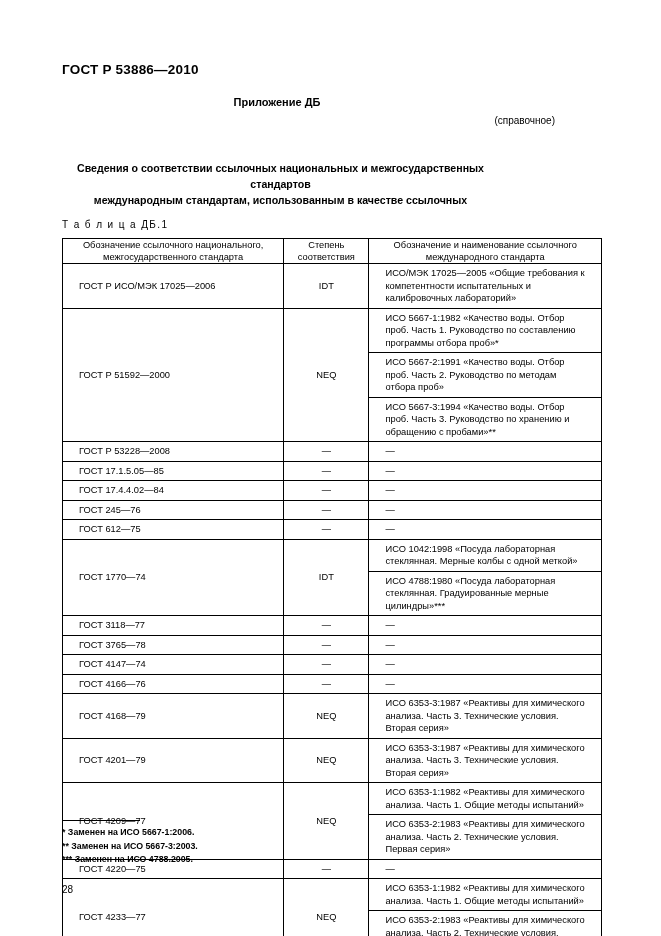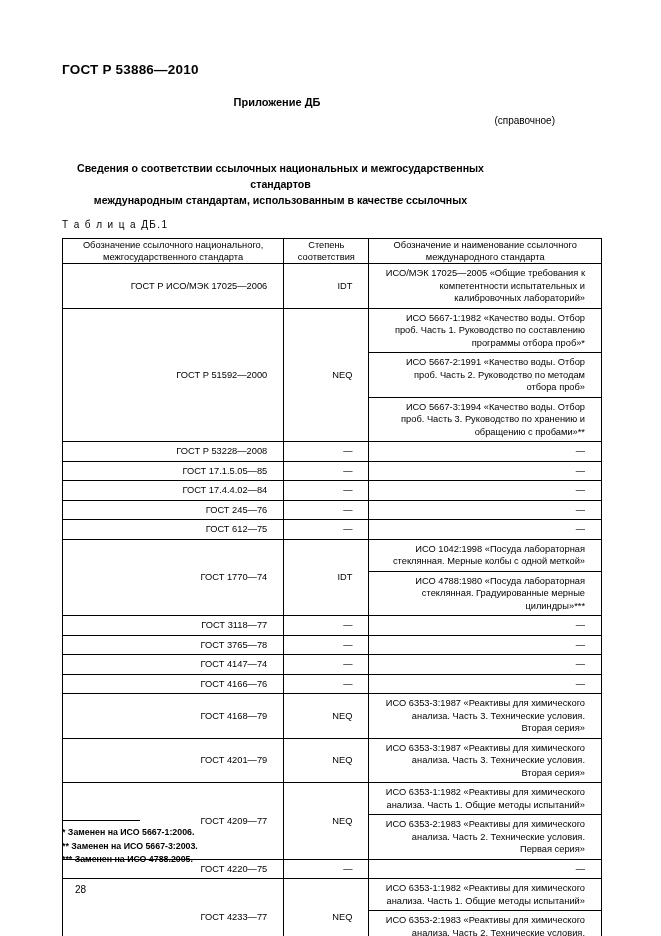--- a/index.html
+++ b/index.html
@@ -74,21 +74,20 @@
     top: 238px;
     width: 540px;
     border-collapse: collapse;
     font-family: "Liberation Sans", sans-serif;
     font-size: 9.3px;
   }
   table.main td, table.main th {
     border: 1px solid #000000;
     padding: 3px 16px;
     vertical-align: middle;
-    text-align: right;
   }
   table.main thead th {
     font-weight: normal;
     text-align: center;
     line-height: 12px;
     padding: 0 6px;
   }
   td.col1 {
     width: 215px;
     text-align: left;
@@ -126,21 +125,20 @@
     width: 78px;
     height: 1px;
     background: #000000;
   }
   .page-number {
     position: absolute;
     left: 62px;
     top: 884px;
     font-family: "Liberation Sans", sans-serif;
     font-size: 10px;
-    margin-left: 13px;
   }
 </style>
 </head>
 <body>
 
 <div class="page">
 
   <div class="header-std">ГОСТ Р 53886—2010</div>
 
   <div class="annex-line1">Приложение ДБ</div>

